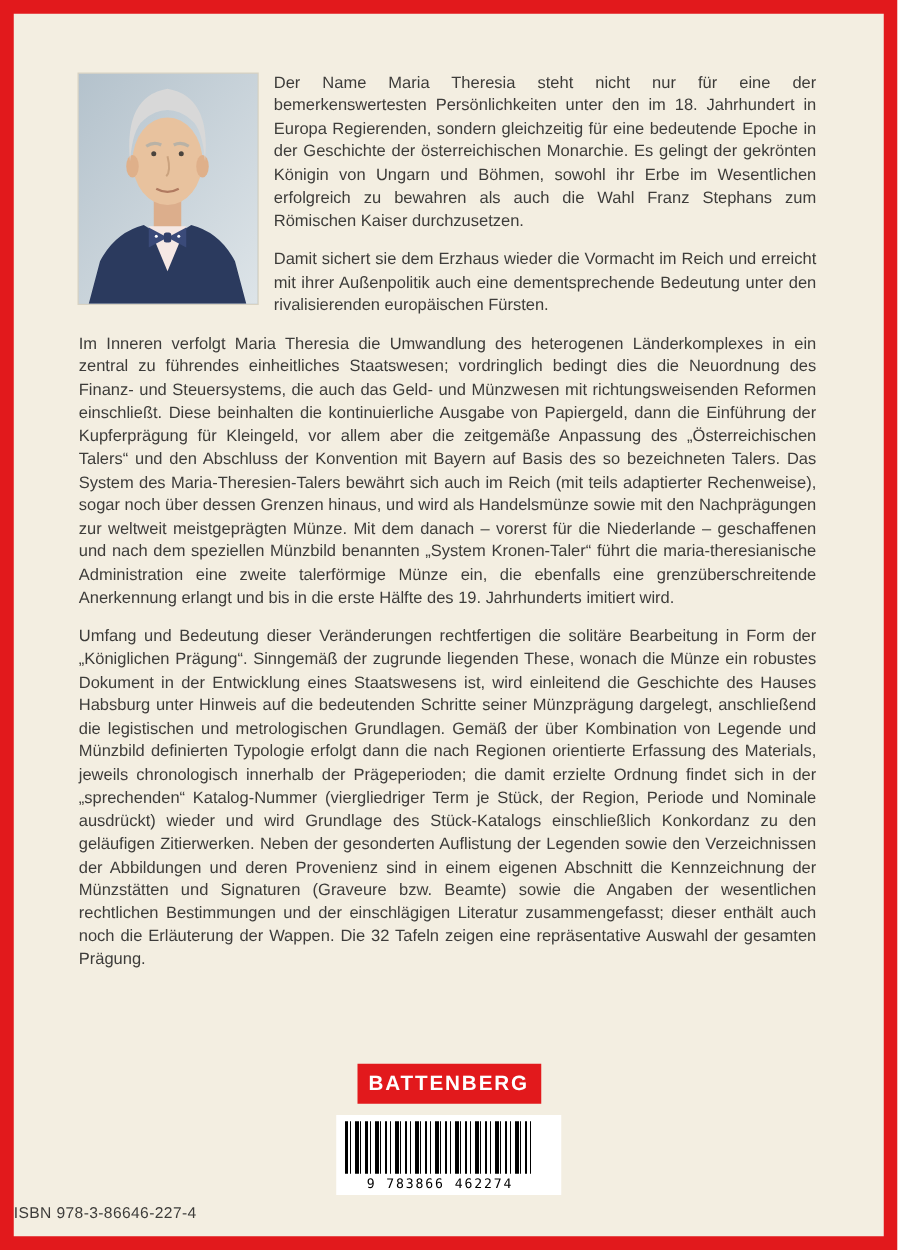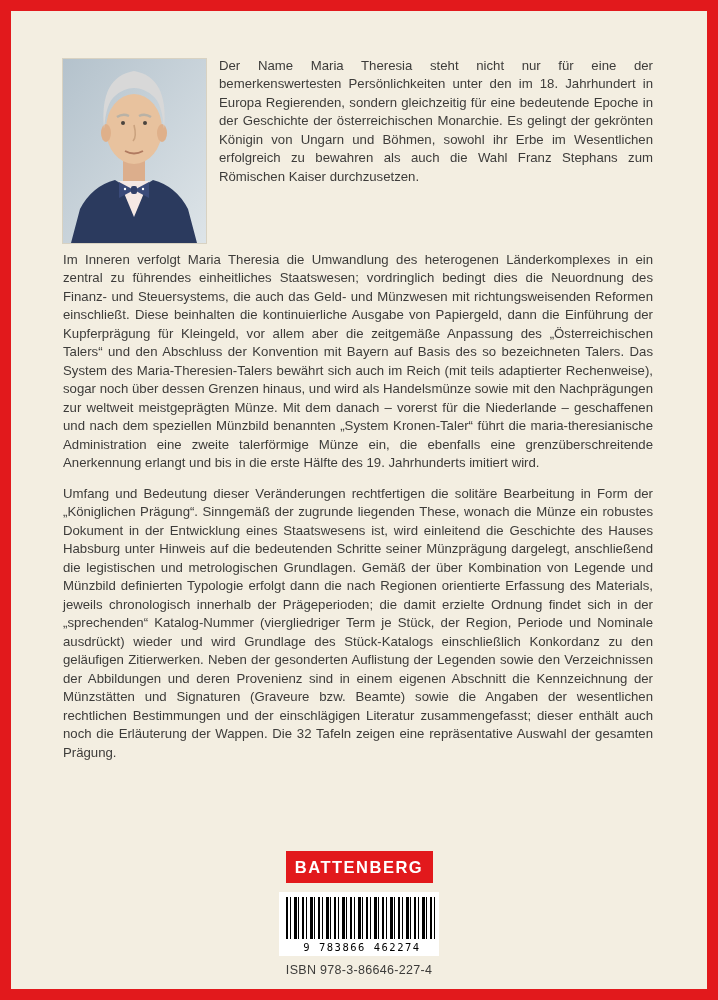--- a/index.html
+++ b/index.html
@@ -36,42 +36,42 @@
     background:#e2191c;
     color:#ffffff;
     display:flex;align-items:center;justify-content:center;
     font-weight:bold;font-size:16.5px;letter-spacing:1.5px;
     flex:0 0 auto;
   }
   .barcode-block{
     width:152px;
     margin:9px auto 0 auto;
     background:#ffffff;
-    padding:5px 1px 3px 7px;
+    padding:5px 21px 3px 7px;
     text-align:center;
     flex:0 0 auto;
   }
   .bars{
     height:42px;
     background-image:
       repeating-linear-gradient(90deg,
         #000 0 2px,  #fff 2px 4px,
         #000 4px 5px, #fff 5px 8px,
         #000 8px 11px, #fff 11px 12px,
         #000 12px 13px, #fff 13px 16px);
   }
   .barcode-digits{
     font-family:"DejaVu Sans Mono",monospace;
     font-size:10.5px;color:#000;
     letter-spacing:1.5px;
     margin-top:2px;
     white-space:nowrap;
   }
   .isbn-label{
-    text-align:center;
+    text-align:left;
     font-size:12.5px;
     color:#3d3c3a;
     margin:7px 0 12px 0;
     letter-spacing:0.3px;
     flex:0 0 auto;
   }
 </style>
 </head>
 <body>
 
@@ -116,20 +116,21 @@
           <path d="M76,57 Q82,54 88,58" stroke="#b9b2a6" stroke-width="2.5" fill="none"></path>
 
           <circle cx="60" cy="64" r="2" fill="#4a443e"></circle>
           <circle cx="82" cy="64" r="2" fill="#4a443e"></circle>
 
           <path d="M71,66 Q74,78 70,82" stroke="#caa27e" stroke-width="1.6" fill="none"></path>
           <path d="M62,92 Q71,97 80,92" stroke="#b07a60" stroke-width="1.8" fill="none"></path>
         </svg>
       </div>
       <p>Der Name Maria Theresia steht nicht nur für eine der bemerkenswertesten Persönlichkeiten unter den im 18. Jahrhundert in Europa Regierenden, sondern gleichzeitig für eine bedeutende Epoche in der Geschichte der österreichischen Monarchie. Es gelingt der gekrönten Königin von Ungarn und Böhmen, sowohl ihr Erbe im Wesentlichen erfolgreich zu bewahren als auch die Wahl Franz Stephans zum Römischen Kaiser durchzusetzen.</p>
+      <p>Damit sichert sie dem Erzhaus wieder die Vormacht im Reich und erreicht mit ihrer Außenpolitik auch eine dementsprechende Bedeutung unter den rivalisierenden europäischen Fürsten.</p>
     </div>
 
     <p>Im Inneren verfolgt Maria Theresia die Umwandlung des heterogenen Länderkomplexes in ein zentral zu führendes einheitliches Staatswesen; vordringlich bedingt dies die Neuordnung des Finanz- und Steuersystems, die auch das Geld- und Münzwesen mit richtungsweisenden Reformen einschließt. Diese beinhalten die kontinuierliche Ausgabe von Papiergeld, dann die Einführung der Kupferprägung für Kleingeld, vor allem aber die zeitgemäße Anpassung des „Österreichischen Talers“ und den Abschluss der Konvention mit Bayern auf Basis des so bezeichneten Talers. Das System des Maria-Theresien-Talers bewährt sich auch im Reich (mit teils adaptierter Rechenweise), sogar noch über dessen Grenzen hinaus, und wird als Handelsmünze sowie mit den Nachprägungen zur weltweit meistgeprägten Münze. Mit dem danach – vorerst für die Niederlande – geschaffenen und nach dem speziellen Münzbild benannten „System Kronen-Taler“ führt die maria-theresianische Administration eine zweite talerförmige Münze ein, die ebenfalls eine grenzüberschreitende Anerkennung erlangt und bis in die erste Hälfte des 19. Jahrhunderts imitiert wird.</p>
     <p>Umfang und Bedeutung dieser Veränderungen rechtfertigen die solitäre Bearbeitung in Form der „Königlichen Prägung“. Sinngemäß der zugrunde liegenden These, wonach die Münze ein robustes Dokument in der Entwicklung eines Staatswesens ist, wird einleitend die Geschichte des Hauses Habsburg unter Hinweis auf die bedeutenden Schritte seiner Münzprägung dargelegt, anschließend die legistischen und metrologischen Grundlagen. Gemäß der über Kombination von Legende und Münzbild definierten Typologie erfolgt dann die nach Regionen orientierte Erfassung des Materials, jeweils chronologisch innerhalb der Prägeperioden; die damit erzielte Ordnung findet sich in der „sprechenden“ Katalog-Nummer (viergliedriger Term je Stück, der Region, Periode und Nominale ausdrückt) wieder und wird Grundlage des Stück-Katalogs einschließlich Konkordanz zu den geläufigen Zitierwerken. Neben der gesonderten Auflistung der Legenden sowie den Verzeichnissen der Abbildungen und deren Provenienz sind in einem eigenen Abschnitt die Kennzeichnung der Münzstätten und Signaturen (Graveure bzw. Beamte) sowie die Angaben der wesentlichen rechtlichen Bestimmungen und der einschlägigen Literatur zusammengefasst; dieser enthält auch noch die Erläuterung der Wappen. Die 32 Tafeln zeigen eine repräsentative Auswahl der gesamten Prägung.</p>
 
   </div>
 
   <div class="publisher-logo">
     <span>BATTENBERG</span>
   </div>

